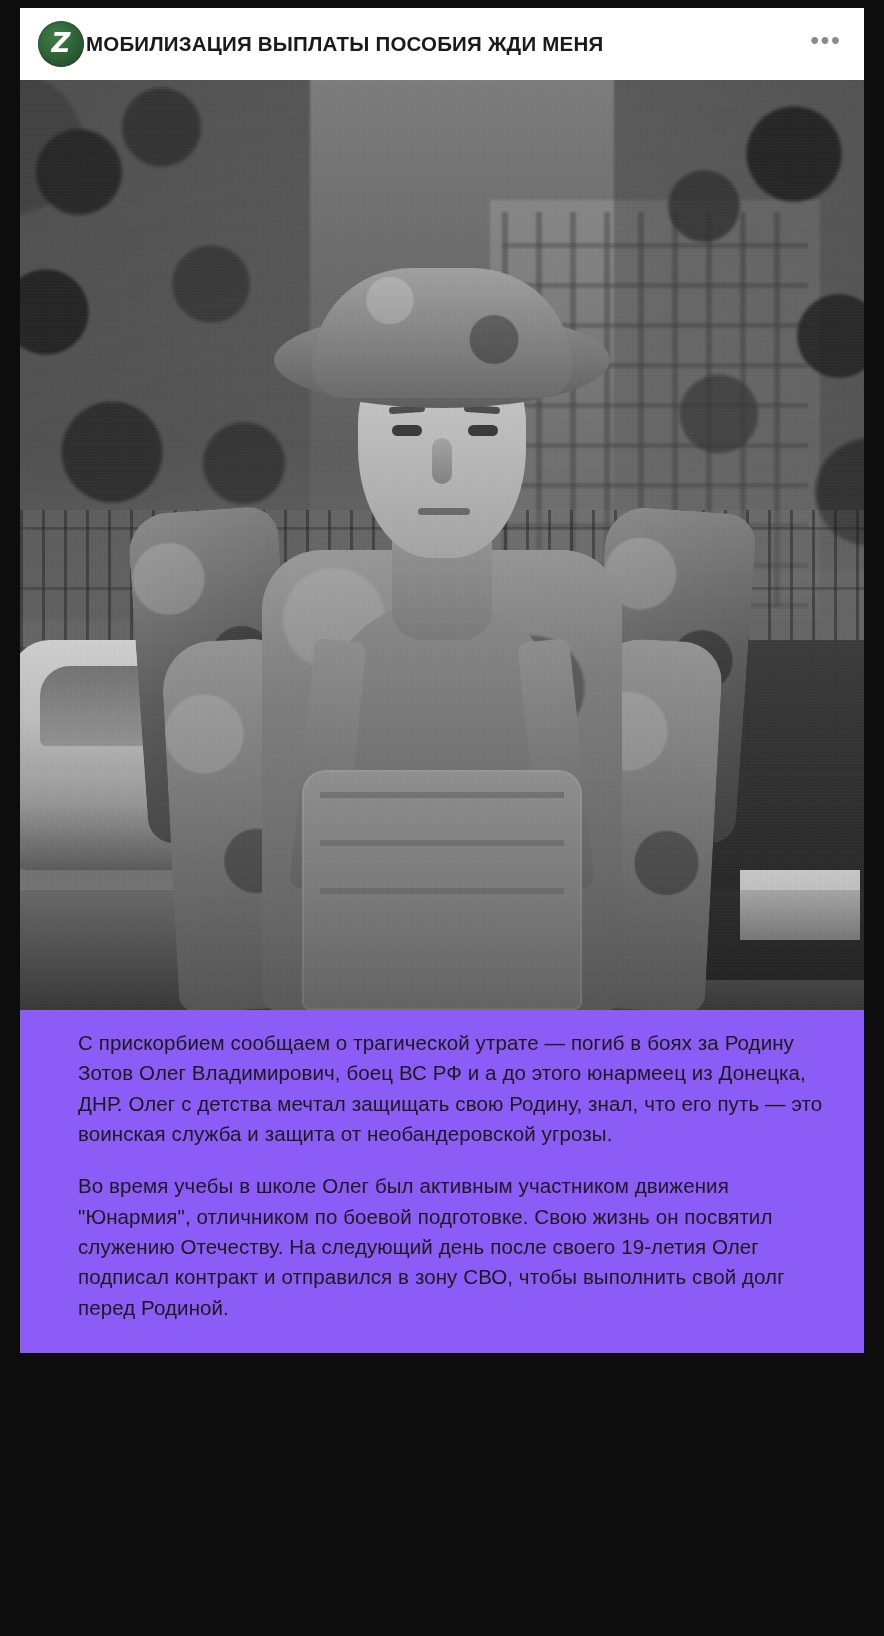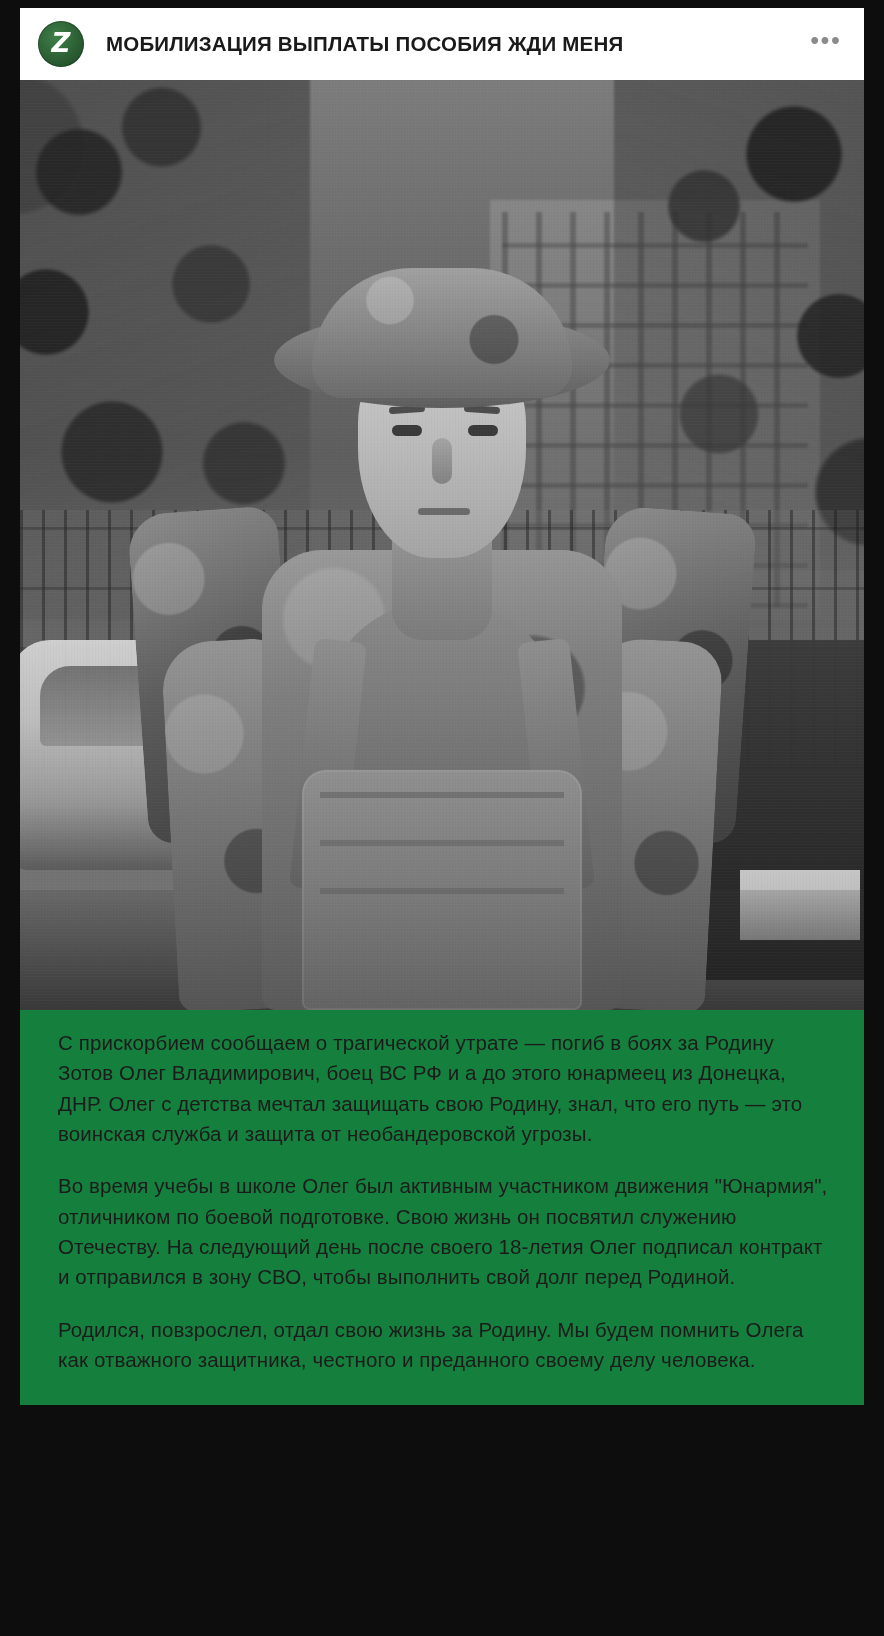--- a/index.html
+++ b/index.html
@@ -60,21 +60,21 @@
     font-family: "DejaVu Sans", sans-serif;
     font-size: 26px;
     font-weight: 700;
     line-height: 1;
     font-style: italic;
     transform: translateY(-1px);
     letter-spacing: 0;
   }
   .channel-name {
     flex: 1 1 auto;
-    margin-left: 22px;
+    margin-left: 2px;
     font-size: 20.5px;
     font-weight: 700;
     color: #1a1a1a;
     letter-spacing: 0.2px;
     white-space: nowrap;
     overflow: hidden;
     text-overflow: ellipsis;
     text-transform: uppercase;
   }
   .more-btn {
@@ -329,22 +329,22 @@
   .photo-grain {
     position: absolute; inset: 0;
     background:
       repeating-linear-gradient(0deg, rgba(255,255,255,.018) 0 1px, transparent 1px 3px),
       repeating-linear-gradient(90deg, rgba(0,0,0,.02) 0 1px, transparent 1px 3px);
     pointer-events: none;
   }
 
   
   .post-body {
-    padding: 18px 36px 30px 38px;
-    background: #15803d;
+    padding: 18px 36px 30px 58px;
+    background: #8b5cf6;
   }
   .post-body p {
     margin: 0 0 22px 0;
     font-size: 20.5px;
     line-height: 1.48;
     color: #1b1b1b;
     letter-spacing: .1px;
   }
   .post-body p:last-child { margin-bottom: 0; }
 </style>
@@ -394,18 +394,17 @@
         <div class="nose"></div>
         <div class="mouth"></div>
         <div class="hat-brim"></div>
         <div class="hat-crown"></div>
       </div>
       <div class="photo-grain"></div>
     </div>
 
     <div class="post-body">
       <p>С прискорбием сообщаем о трагической утрате — погиб в боях за Родину Зотов Олег Владимирович, боец ВС РФ и а до этого юнармеец из Донецка, ДНР. Олег с детства мечтал защищать свою Родину, знал, что его путь — это воинская служба и защита от необандеровской угрозы.</p>
-      <p>Во время учебы в школе Олег был активным участником движения "Юнармия", отличником по боевой подготовке. Свою жизнь он посвятил служению Отечеству. На следующий день после своего 18-летия Олег подписал контракт и отправился в зону СВО, чтобы выполнить свой долг перед Родиной.</p>
-      <p>Родился, повзрослел, отдал свою жизнь за Родину. Мы будем помнить Олега как отважного защитника, честного и преданного своему делу человека.</p>
+      <p>Во время учебы в школе Олег был активным участником движения "Юнармия", отличником по боевой подготовке. Свою жизнь он посвятил служению Отечеству. На следующий день после своего 19-летия Олег подписал контракт и отправился в зону СВО, чтобы выполнить свой долг перед Родиной.</p>
     </div>
 
   </div>
 </div>
 
 </body></html>

